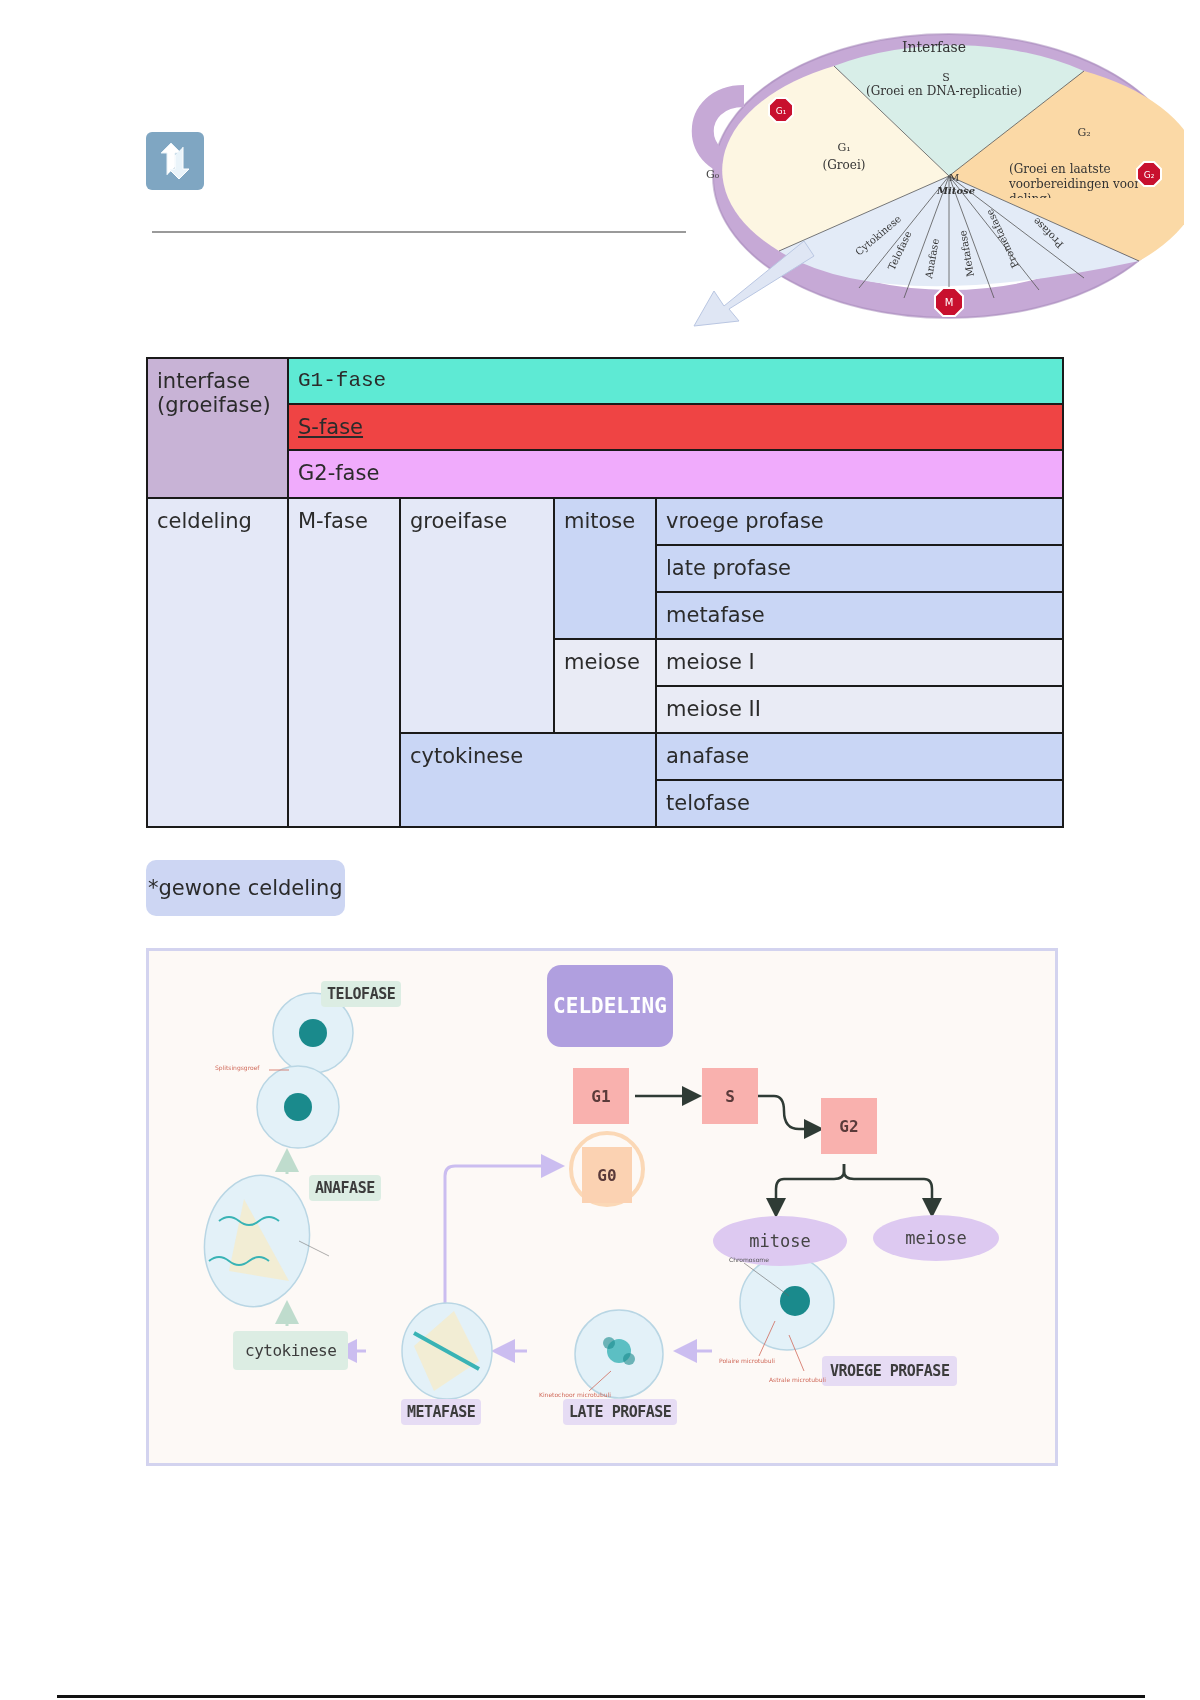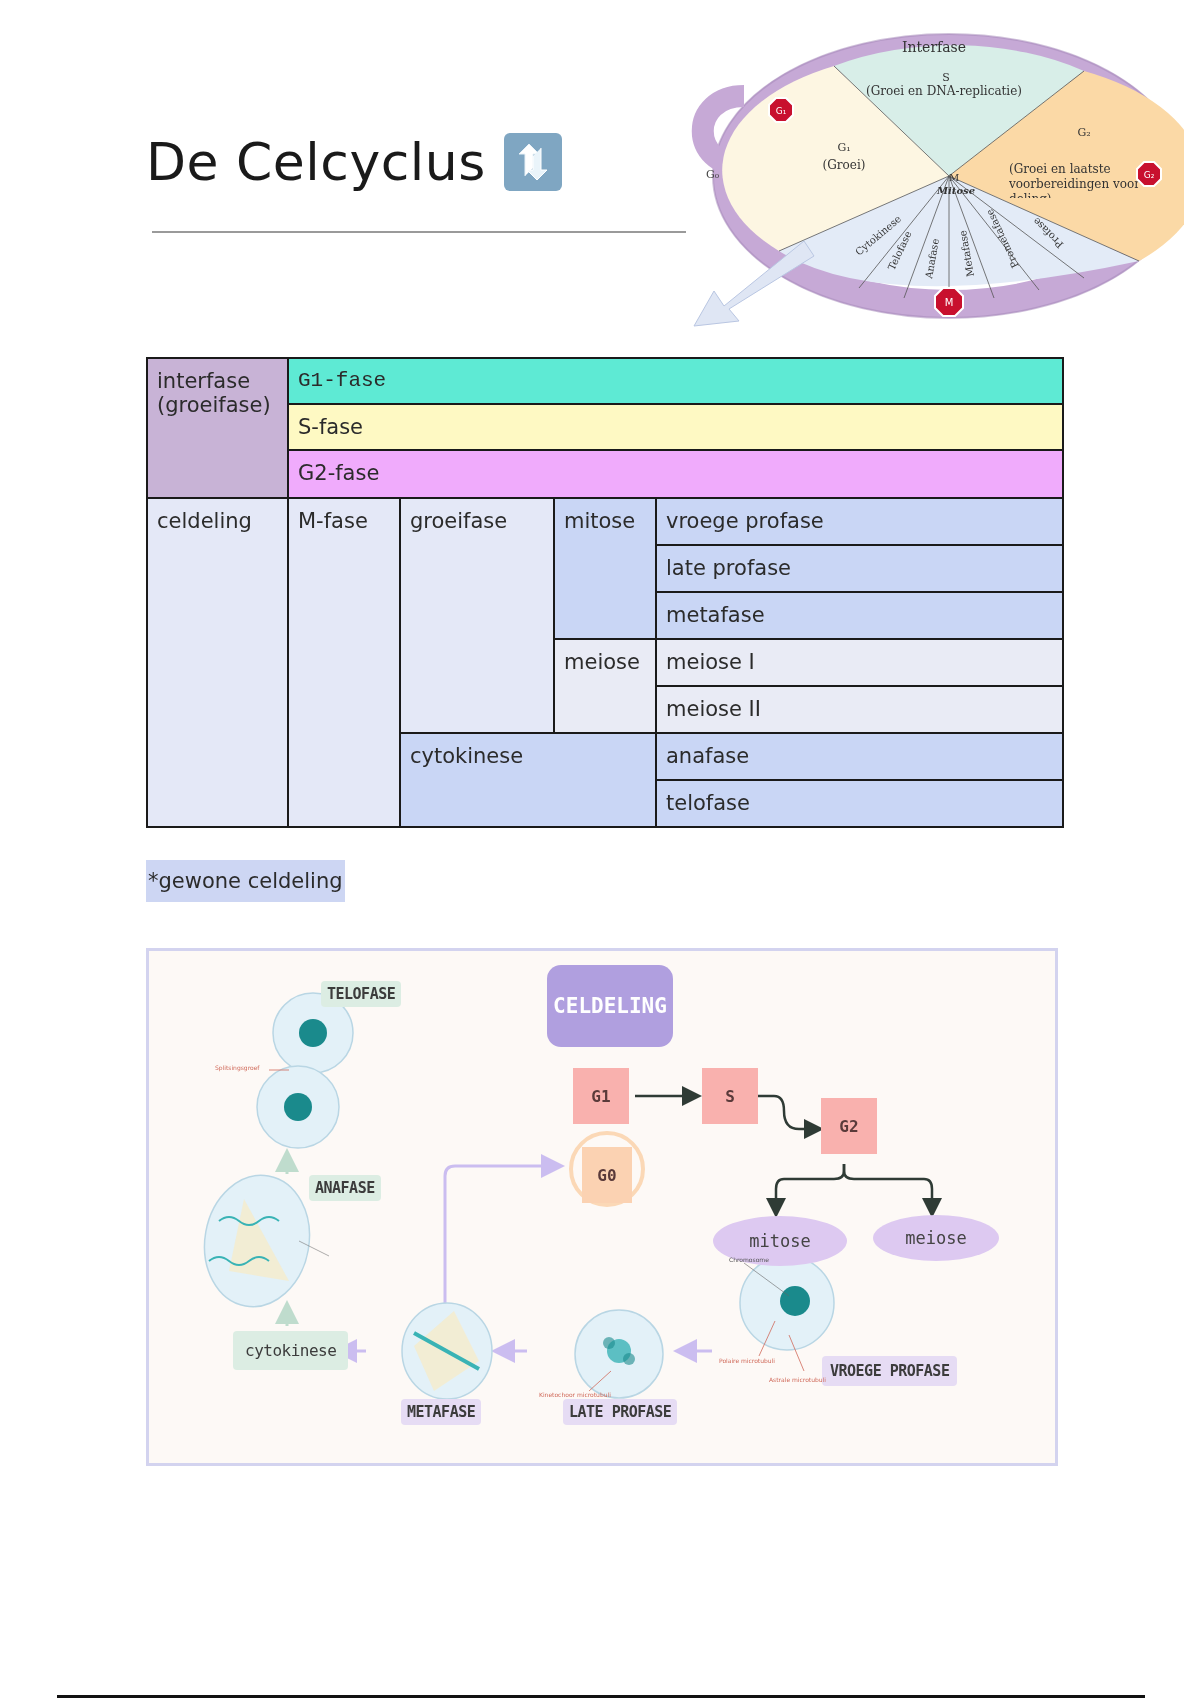--- a/index.html
+++ b/index.html
@@ -13,28 +13,28 @@
   .title-rule { position:absolute; left:152px; top:231px; width:534px; height:2px; background:#9a9a9a; }
 
   .cycle-fig { position:absolute; left:684px; top:26px; width:500px; height:310px; }
 
   
   .phase-table { position:absolute; left:146px; top:357px; width:918px; border-collapse:collapse;
                  font-size:21px; color:#2b2b2b; }
   .phase-table td { border:2px solid #1a1a1a; padding:10px 9px; vertical-align:top; }
   .c-purple { background:#c8b3d6; }
   .c-cream  { background:#5eead4;font-family:Liberation Mono, monospace; }
-  .c-mint   { background:#fef9c3; }
+  .c-mint   { background:#ef4444;text-decoration:underline; }
   .c-peach  { background:#f0abfc; }
   .c-lav    { background:#e4e8f7; }
   .c-blue   { background:#c9d6f5; }
   .c-pale   { background:#e9ebf5; }
 
   .footnote { position:absolute; left:146px; top:860px; font-size:21px; color:#2b2b2b;
-              background:#cdd6f3; padding:9px 2px; }
+              background:#cdd6f3; padding:16px 2px;border-radius:10px; }
 
   .diagram { position:absolute; left:146px; top:948px; width:912px; height:518px;
              border:3px solid #d3d3ef; background:#fdf9f6; box-sizing:border-box; }
   .diagram svg { position:absolute; left:0; top:0; }
   .tag { position:absolute; font-family:"DejaVu Sans Mono", monospace; font-weight:bold;
          letter-spacing:-0.5px; color:#3c3c3c; padding:4px 6px; border-radius:4px; }
   .tag.green { background:#dcede3; }
   .tag.lilac { background:#e6dcf4; }
   .box { position:absolute; border-radius:0; display:flex; align-items:center; justify-content:center;
          font-family:"DejaVu Sans Mono", monospace; font-weight:bold; font-size:16px; color:#5a3a3a; }
@@ -46,21 +46,20 @@
   .ellipse { position:absolute; background:#ddc9f1; border-radius:50%; display:flex; align-items:center;
              justify-content:center; font-family:"DejaVu Sans Mono", monospace; font-size:17px; color:#444; }
   .tiny { position:absolute; font-size:6px; color:#d06a5a; }
 
   .bottom-rule { position:absolute; left:57px; top:1695px; width:1088px; height:3px; background:#111; }
 </style>
 </head>
 <body>
 
 <div class="title">
-  <span>De Celcyclus</span>
   <span class="title-icon">
     <svg width="44" height="44" viewBox="0 0 44 44">
       <path d="M14 36 V14 h-6 l10-10 10 10 h-6 v14" fill="#fff" stroke="#e8f1f7" stroke-width="1"></path>
       <path d="M30 8 v22 h6 l-10 10 -10-10 h6 v-14" fill="#eaf4fa" stroke="#fff" stroke-width="1"></path>
     </svg>
   </span>
 </div>
 <div class="title-rule"></div>
 
 <div class="cycle-fig">

